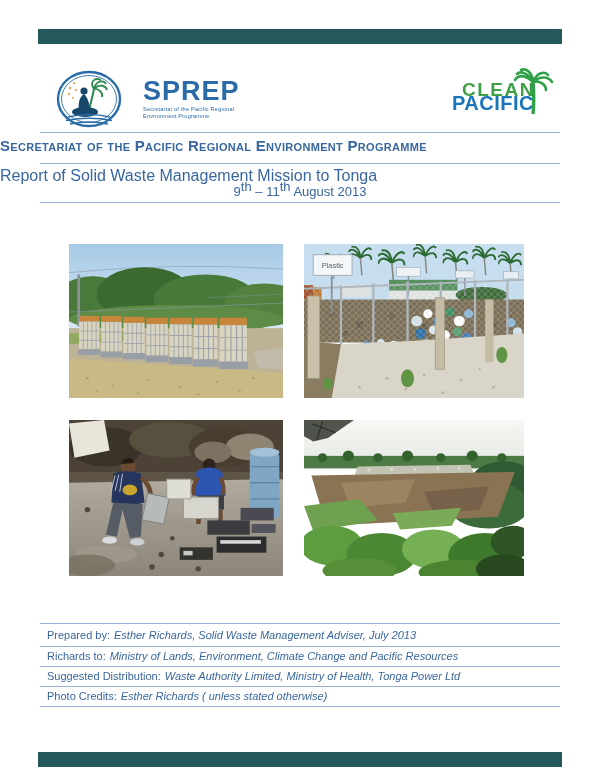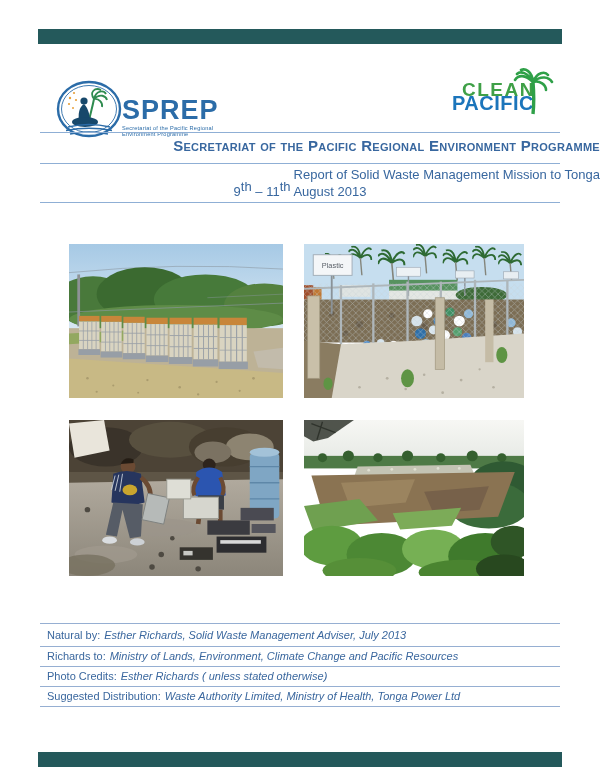--- a/index.html
+++ b/index.html
@@ -3,36 +3,36 @@
 <meta charset="utf-8">
 <style>
   html,body{margin:0;padding:0;background:#ffffff;}
   .page{position:relative;width:600px;height:776px;margin:0 auto;background:#ffffff;
         font-family:"Liberation Sans",sans-serif;overflow:hidden;}
   .accent-bar{position:absolute;left:38px;width:524px;height:15px;background:#24595B;}
   .bar-top{top:29px;}
   .bar-bottom{top:752px;}
 
   
-  .sprep{position:absolute;left:56px;top:80px;display:flex;align-items:flex-end;gap:0;}
+  .sprep{position:absolute;left:56px;top:70px;display:flex;align-items:flex-start;gap:21px;}
   .sprep-word{font-size:27px;font-weight:bold;color:#2B6CA8;line-height:30px;letter-spacing:1px;margin-top:6px;}
   .sprep-sub{font-size:5.6px;color:#2B6CA8;line-height:6.6px;letter-spacing:0.2px;}
 
   
   .cp{position:absolute;left:452px;top:72px;width:110px;height:58px;}
   .cp-clean{position:absolute;left:10px;top:7px;font-size:19px;font-weight:bold;color:#3FA047;letter-spacing:1.5px;text-align:center;}
   .cp-pac{position:absolute;left:0px;top:20px;font-size:20px;font-weight:bold;color:#1B75BB;letter-spacing:0.5px;}
   .cp-palm{position:absolute;left:60px;top:-4px;width:42px;height:48px;}
 
   
   .rule{position:absolute;left:40px;width:520px;height:1px;background:#8FAFD5;}
   .r1{top:132px;} .r2{top:163px;} .r3{top:202px;}
-  .org-title{position:absolute;left:0;top:137px;width:100%;text-align:right;
+  .org-title{position:absolute;left:0;top:137px;width:100%;text-align:left;
              font-variant:small-caps;font-size:15px;font-weight:600;color:#38679F;letter-spacing:0.3px;}
-  .report-title{position:absolute;left:0;top:167px;width:100%;text-align:right;font-size:13px;color:#38679F;}
+  .report-title{position:absolute;left:0;top:167px;width:100%;text-align:left;font-size:16px;color:#38679F;}
   .date-line{position:absolute;left:0;top:184px;width:100%;text-align:center;font-size:13px;color:#38679F;}
   .sup{font-size:13px;position:relative;top:-5px;}
 
   
   .photo-grid{position:absolute;left:60px;top:235px;width:473px;height:350px;
               display:grid;grid-template-columns:232px 238px;grid-template-rows:172px 174px;gap:4px 3px;}
   .photo-grid figure{margin:9px;overflow:hidden;}
   .photo-grid svg{display:block;width:100%;height:100%;}
   svg text{font-family:inherit;}
 
@@ -378,27 +378,27 @@
           <ellipse cx="60" cy="168" rx="40" ry="14" fill="#568F38"></ellipse>
           <ellipse cx="170" cy="170" rx="46" ry="14" fill="#4A8430"></ellipse>
           <ellipse cx="216" cy="166" rx="30" ry="16" fill="#28481F"></ellipse>
         </g>
       </svg>
     </figure>
   </div>
 
   <div class="footer">
     <div class="frow">
-      <span>Natural by:</span><span class="fvalue">Esther Richards, Solid Waste Management Adviser, July 2013</span>
+      <span>Prepared by:</span><span class="fvalue">Esther Richards, Solid Waste Management Adviser, July 2013</span>
     </div>
     <div class="frow">
       <span>Richards to:</span><span class="fvalue">Ministry of Lands, Environment, Climate Change and Pacific Resources</span>
     </div>
     <div class="frow">
+      <span>Suggested Distribution:</span><span class="fvalue">Waste Authority Limited, Ministry of Health, Tonga Power Ltd</span>
+    </div>
+    <div class="frow">
       <span>Photo Credits:</span><span class="fvalue">Esther Richards ( unless stated otherwise)</span>
     </div>
-    <div class="frow">
-      <span>Suggested Distribution:</span><span class="fvalue">Waste Authority Limited, Ministry of Health, Tonga Power Ltd</span>
-    </div>
   </div>
 
   <div class="accent-bar bar-bottom"></div>
 </div>
 
 </body></html>

